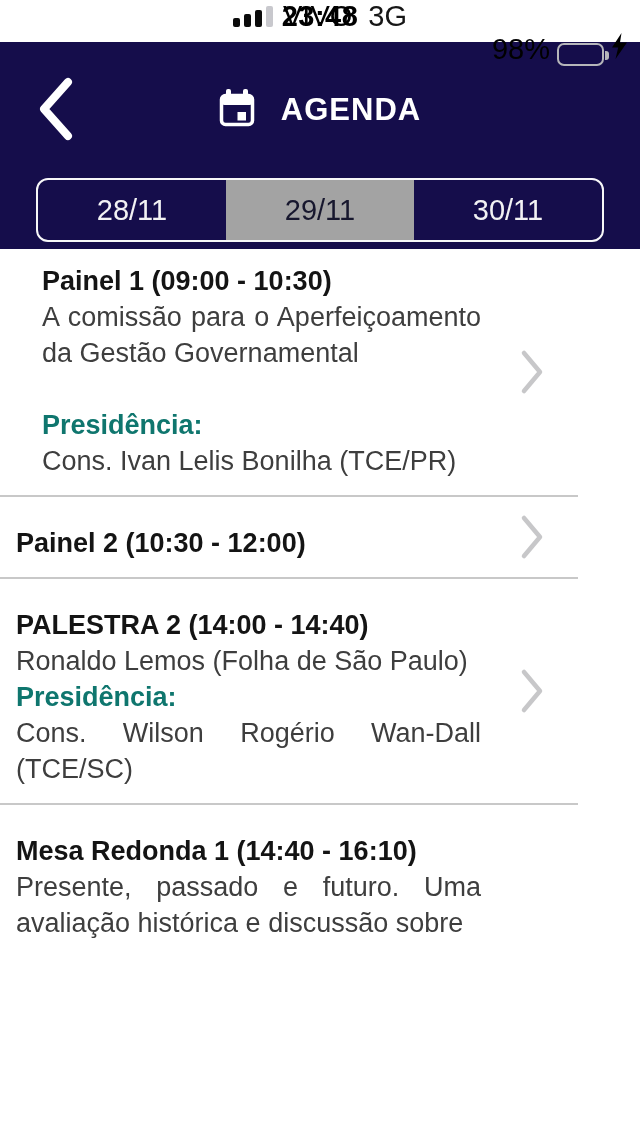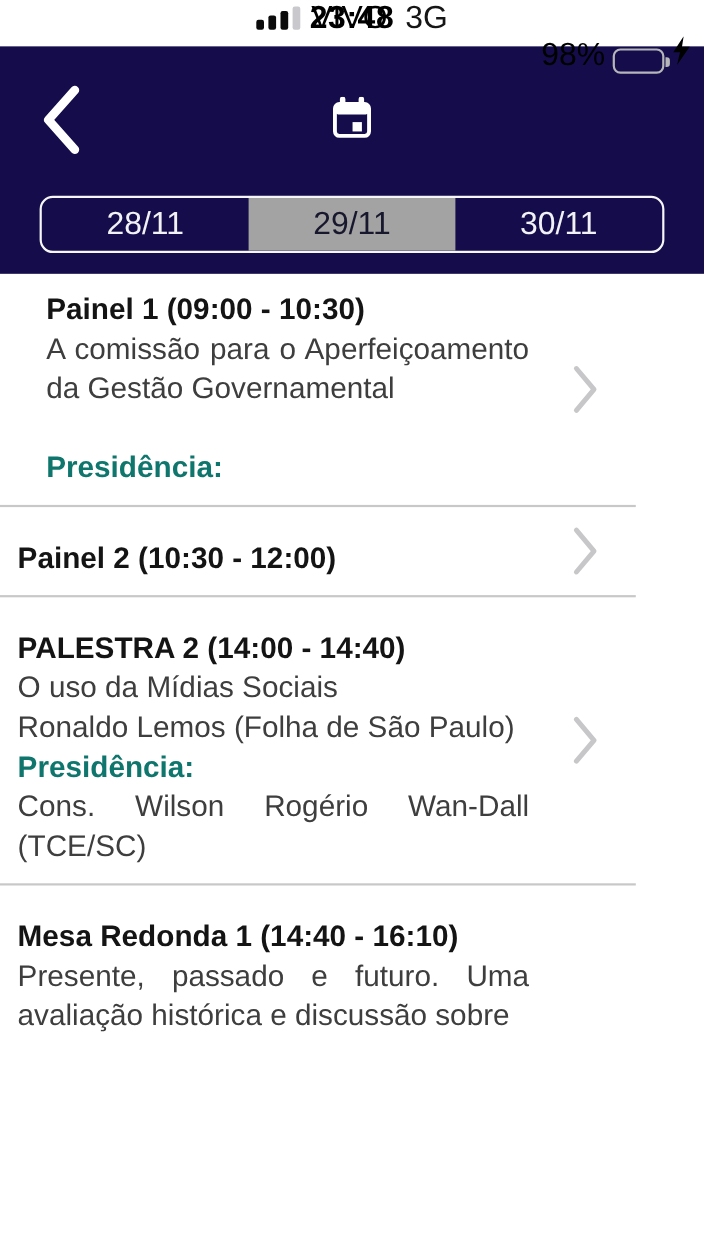--- a/index.html
+++ b/index.html
@@ -40,21 +40,21 @@
     position:absolute; left:26px; top:50%; transform:translateY(-50%);
     width:60px; height:76px; display:flex; align-items:center; justify-content:center;
     background:none; border:none; cursor:pointer;
   }
   .title-group { display:flex; align-items:center; gap:26px; }
   .page-title { color:#ffffff; font-size:31px; font-weight:bold; letter-spacing:1px; }
 
   
   .tabs-row { padding:0 36px; }
   .segmented {
-    display:flex; height:52px; border:2px solid #f7f7f9;
+    display:flex; height:64px; border:2px solid #f7f7f9;
     border-radius:12px; overflow:hidden;
   }
   .segment {
     flex:1; display:flex; align-items:center; justify-content:center;
     font-size:29px; color:#f2f2f4; cursor:pointer; background:transparent;
     border:none;
   }
   .segment.selected { background:#a3a3a3; color:#17172e; }
 
   
@@ -111,59 +111,60 @@
     <div class="title-group">
       <span>
         <svg width="36" height="39" viewBox="0 0 36 39">
           <rect x="7" y="0" width="5" height="11" rx="2" fill="#ffffff"></rect>
           <rect x="24" y="0" width="5" height="11" rx="2" fill="#ffffff"></rect>
           <rect x="2.5" y="6.5" width="31" height="29" rx="4" fill="none" stroke="#ffffff" stroke-width="3.5"></rect>
           <rect x="2.5" y="6.5" width="31" height="9.5" rx="3" fill="#ffffff"></rect>
           <rect x="18.5" y="23" width="8.5" height="8.5" fill="#ffffff"></rect>
         </svg>
       </span>
+      <span class="page-title">AGENDA</span>
     </div>
   </div>
 
   <div class="tabs-row">
     <div class="segmented">
       <button class="segment">28/11</button>
       <button class="segment selected">29/11</button>
       <button class="segment">30/11</button>
     </div>
   </div>
 </div>
 
 <div class="agenda-list">
 
   <div class="agenda-item first">
     <div class="item-title">Painel 1 (09:00 - 10:30)</div>
     <div class="item-desc">A comissão para o Aperfeiçoamento da Gestão Governamental</div>
     <div class="section-label gap">Presidência:</div>
+    <div class="section-value">Cons. Ivan Lelis Bonilha (TCE/PR)</div>
     <span class="chevron">
       <svg width="26" height="46" viewBox="0 0 26 46">
           <polyline points="5,4 21,23 5,42" fill="none" stroke="#c7c7c9" stroke-width="4.5" stroke-linecap="round" stroke-linejoin="round"></polyline>
         </svg>
     </span>
   </div>
   <div class="divider"></div>
 
   <div class="agenda-item pad-lg">
     <div class="item-title">Painel 2 (10:30 - 12:00)</div>
     <span class="chevron">
       <svg width="26" height="46" viewBox="0 0 26 46">
           <polyline points="5,4 21,23 5,42" fill="none" stroke="#c7c7c9" stroke-width="4.5" stroke-linecap="round" stroke-linejoin="round"></polyline>
         </svg>
     </span>
   </div>
   <div class="divider"></div>
 
   <div class="agenda-item">
     <div class="item-title">PALESTRA 2 (14:00 - 14:40)</div>
-    <div class="item-desc">O uso da Mídias Sociais</div>
     <div class="section-value">Ronaldo Lemos (Folha de São Paulo)</div>
     <div class="section-label">Presidência:</div>
     <div class="section-value">Cons. Wilson Rogério Wan-Dall (TCE/SC)</div>
     <span class="chevron">
       <svg width="26" height="46" viewBox="0 0 26 46">
           <polyline points="5,4 21,23 5,42" fill="none" stroke="#c7c7c9" stroke-width="4.5" stroke-linecap="round" stroke-linejoin="round"></polyline>
         </svg>
     </span>
   </div>
   <div class="divider"></div>

